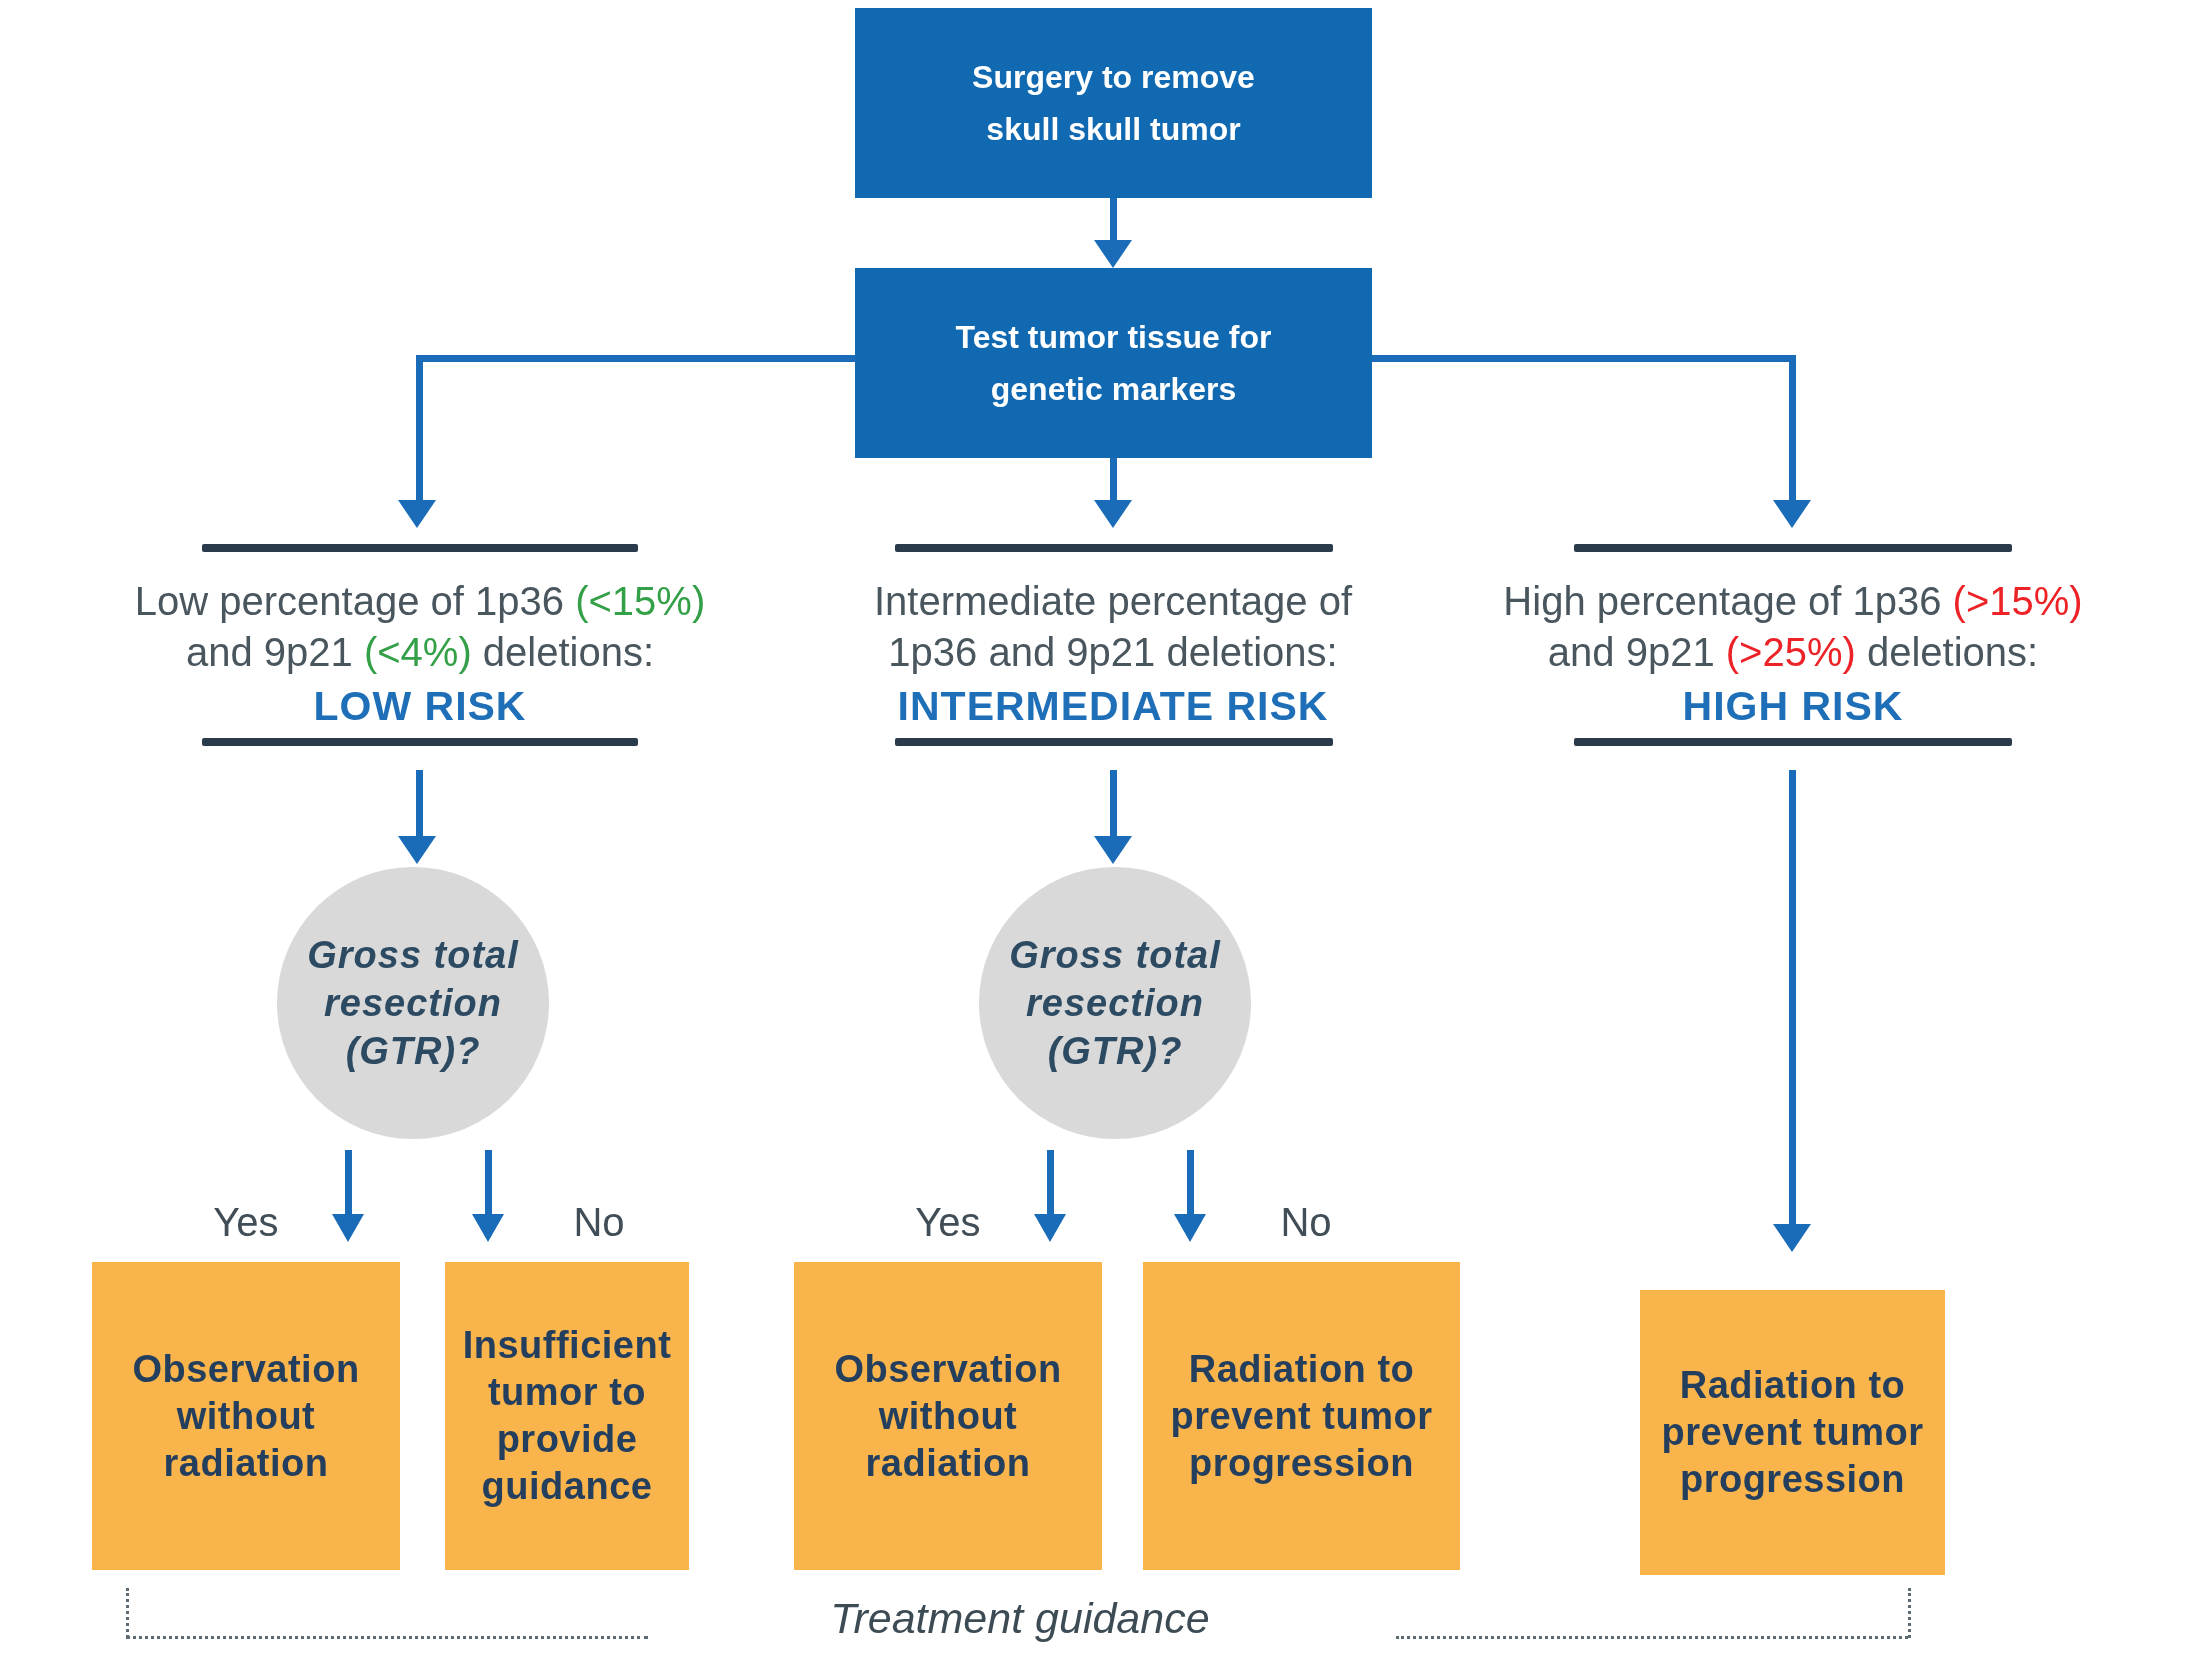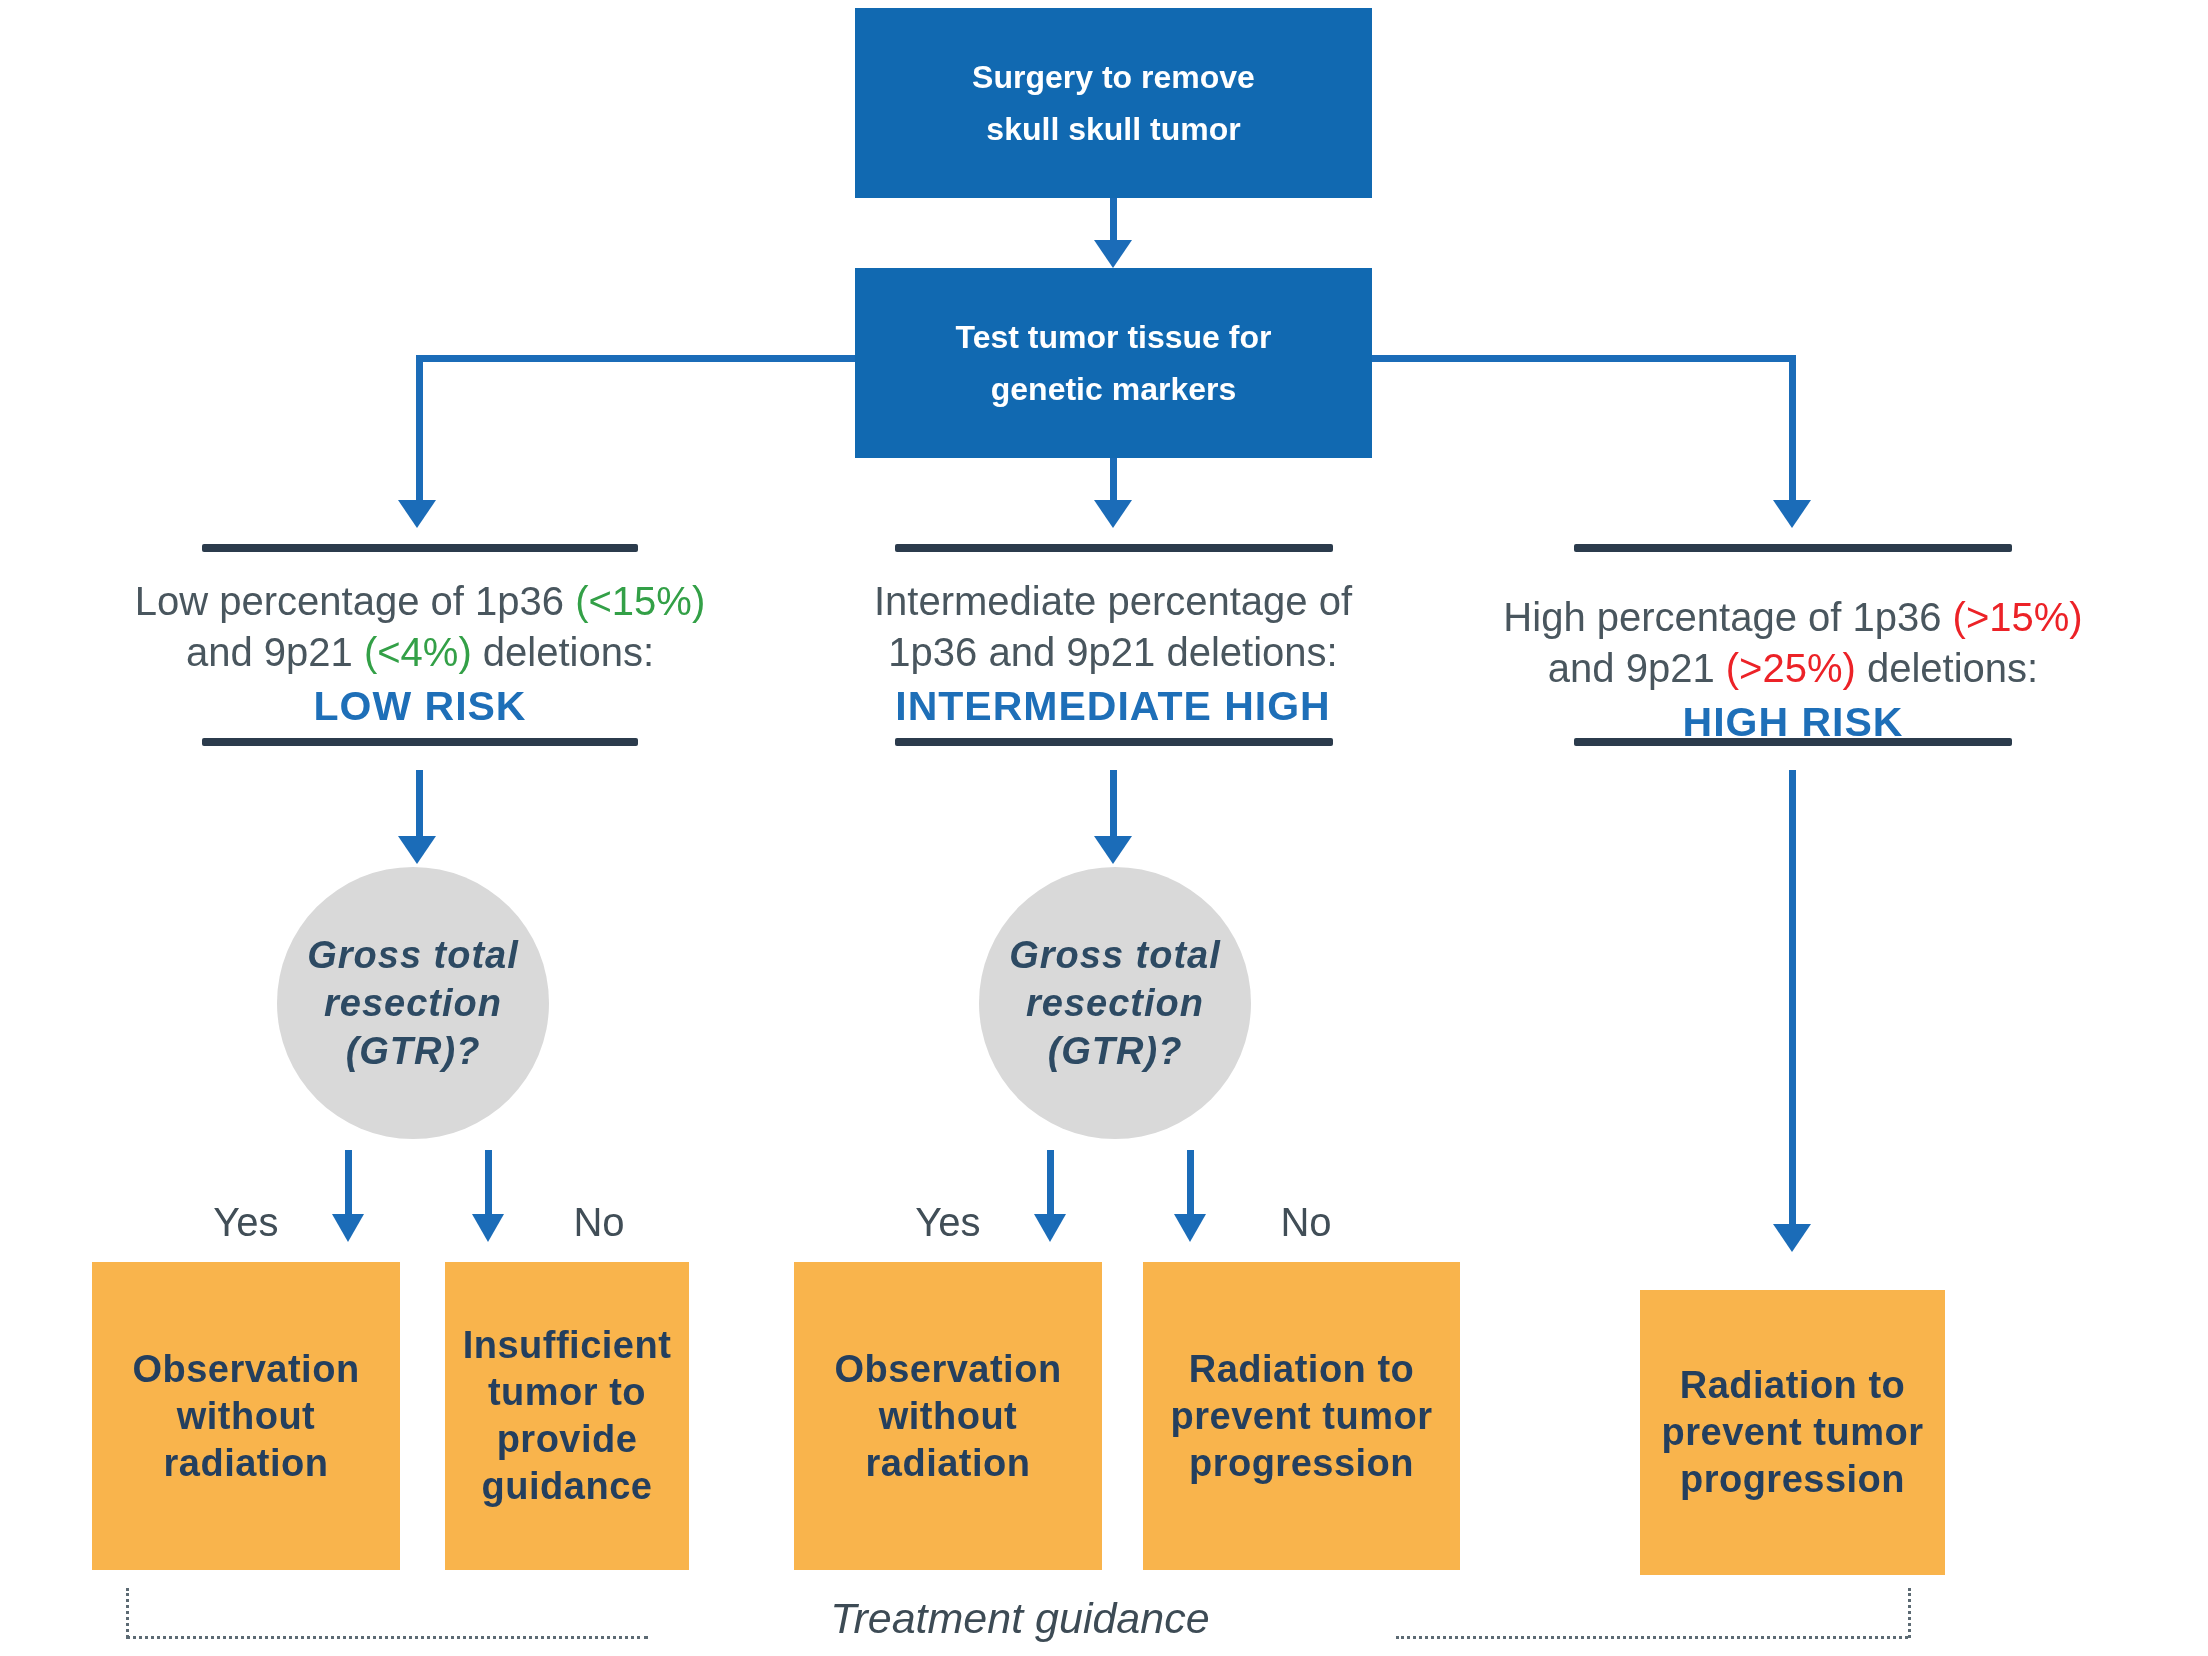--- a/index.html
+++ b/index.html
@@ -83,24 +83,24 @@
 
   <div class="branch-text" style="left:110px;top:576px;">
     <div><span>Low percentage of 1p36 </span><span class="hl" style="color: rgb(51, 160, 71);">(&lt;15%)</span></div>
     <div><span>and 9p21 </span><span class="hl" style="color: rgb(51, 160, 71);">(&lt;4%)</span><span> deletions:</span></div>
     <span class="risk">LOW RISK</span>
   </div>
 
   <div class="branch-text" style="left:803px;top:576px;">
     <div><span>Intermediate percentage of</span><span class="hl"></span></div>
     <div><span>1p36 and 9p21 deletions:</span><span class="hl"></span><span></span></div>
-    <span class="risk">INTERMEDIATE HIGH</span>
+    <span class="risk">INTERMEDIATE RISK</span>
   </div>
 
-  <div class="branch-text" style="left:1483px;top:576px;margin-top:16px;">
+  <div class="branch-text" style="left:1483px;top:576px;">
     <div><span>High percentage of 1p36 </span><span class="hl" style="color: rgb(236, 34, 39);">(&gt;15%)</span></div>
     <div><span>and 9p21 </span><span class="hl" style="color: rgb(236, 34, 39);">(&gt;25%)</span><span> deletions:</span></div>
     <span class="risk">HIGH RISK</span>
   </div>
 
   <div class="rule" style="left:202px;top:738px;width:436px;"></div>
   <div class="rule" style="left:895px;top:738px;width:438px;"></div>
   <div class="rule" style="left:1574px;top:738px;width:438px;"></div>
 
   <div class="vline" style="left:416px;top:770px;height:68px;"></div>

